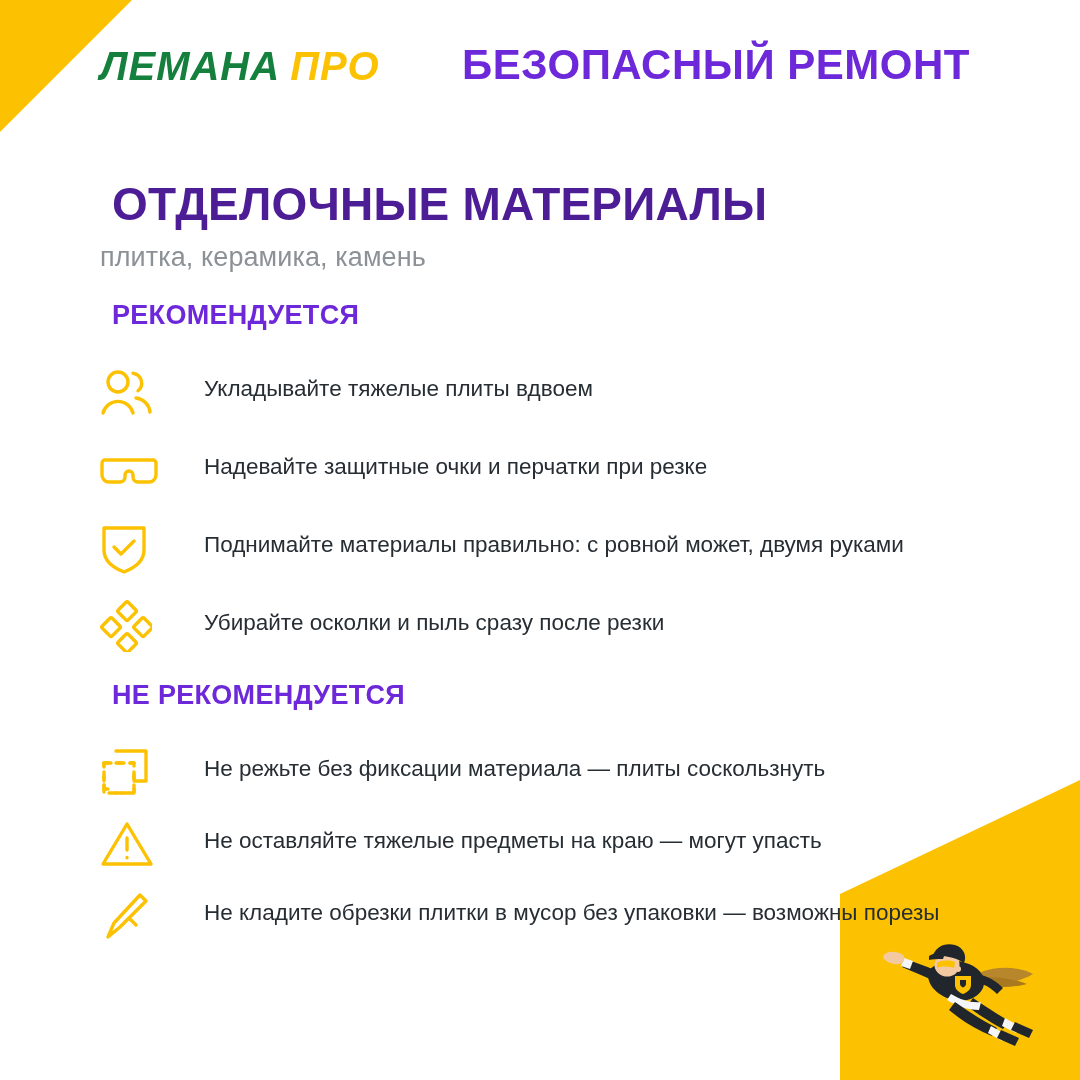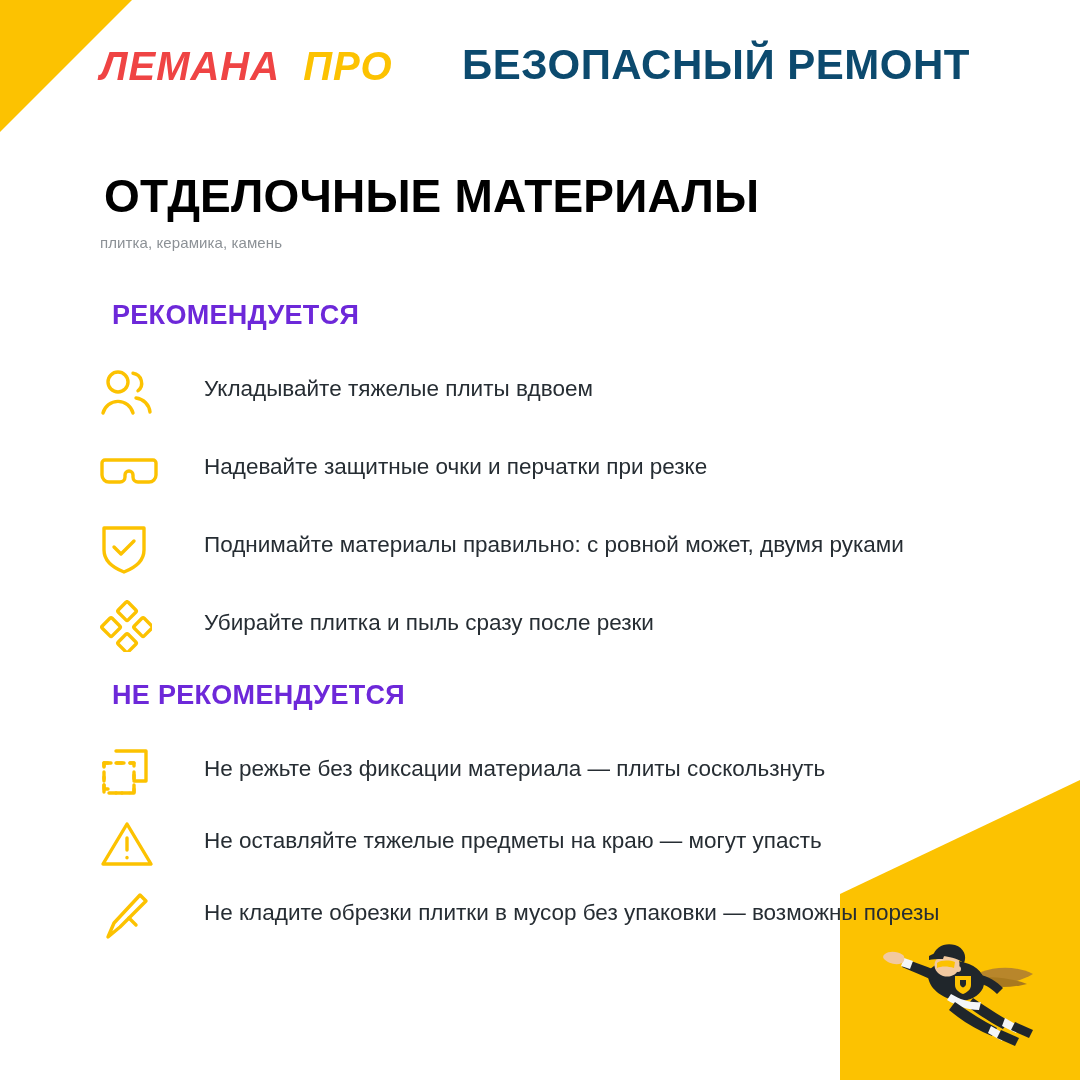--- a/index.html
+++ b/index.html
@@ -57,62 +57,62 @@
     position: absolute;
     left: 100px;
     top: 46px;
     font-size: 40px;
     font-weight: 700;
     letter-spacing: -0.5px;
     line-height: 1;
     white-space: nowrap;
   }
   .logo-lemana {
-    color: #ef4444;
+    color: #15803d;
     font-style: italic;
     font-weight: 700;
     letter-spacing: 1px;
   }
   .logo-pro {
     color: #FCC201;
     font-style: italic;
     font-weight: 700;
     letter-spacing: 1px;
-    margin-left: 23px;
+    margin-left: 10px;
   }
   .header-tagline {
     position: absolute;
     left: 462px;
     top: 44px;
     font-size: 42px;
     font-weight: 700;
-    color: #0c4a6e;
+    color: #6d28d9;
     letter-spacing: 0.5px;
     line-height: 1;
     white-space: nowrap;
   }
 
   
   .title-block {
     position: absolute;
     left: 100px;
     top: 168px;
     z-index: 3;
   }
   .main-title {
     font-size: 46px;
     font-weight: 700;
-    color: #000000;
+    color: #4c1d95;
     letter-spacing: 0.2px;
     line-height: 1.08;
-    margin: 4px;
+    margin: 12px;
     white-space: nowrap;
   }
   .subtitle {
-    font-size: 15px;
+    font-size: 27px;
     font-weight: 400;
     color: #8C9196;
     margin: 12px 0 0 0;
     letter-spacing: 0.1px;
   }
 
   
   .section {
     position: absolute;
     left: 100px;
@@ -232,21 +232,21 @@
 
       <li class="item">
         <span class="item-icon">
           <svg width="52" height="52" viewBox="0 0 52 52" fill="none" stroke="#FCC201" stroke-width="3.4" stroke-linejoin="round">
             <rect x="20.5" y="3" width="14" height="14" rx="1.6" transform="rotate(45 26 10)"></rect>
             <rect x="4.5" y="19" width="14" height="14" rx="1.6" transform="rotate(45 10 26)"></rect>
             <rect x="36.5" y="19" width="14" height="14" rx="1.6" transform="rotate(45 42 26)"></rect>
             <rect x="20.5" y="35" width="14" height="14" rx="1.6" transform="rotate(45 26 42)"></rect>
           </svg>
         </span>
-        <span class="item-text">Убирайте плитка и пыль сразу после резки</span>
+        <span class="item-text">Убирайте осколки и пыль сразу после резки</span>
       </li>
 
     </ul>
   </div>
 
   <div class="section" id="section-not-recommended">
     <h2 class="section-heading">НЕ РЕКОМЕНДУЕТСЯ</h2>
     <ul class="item-list">
 
       <li class="item">

